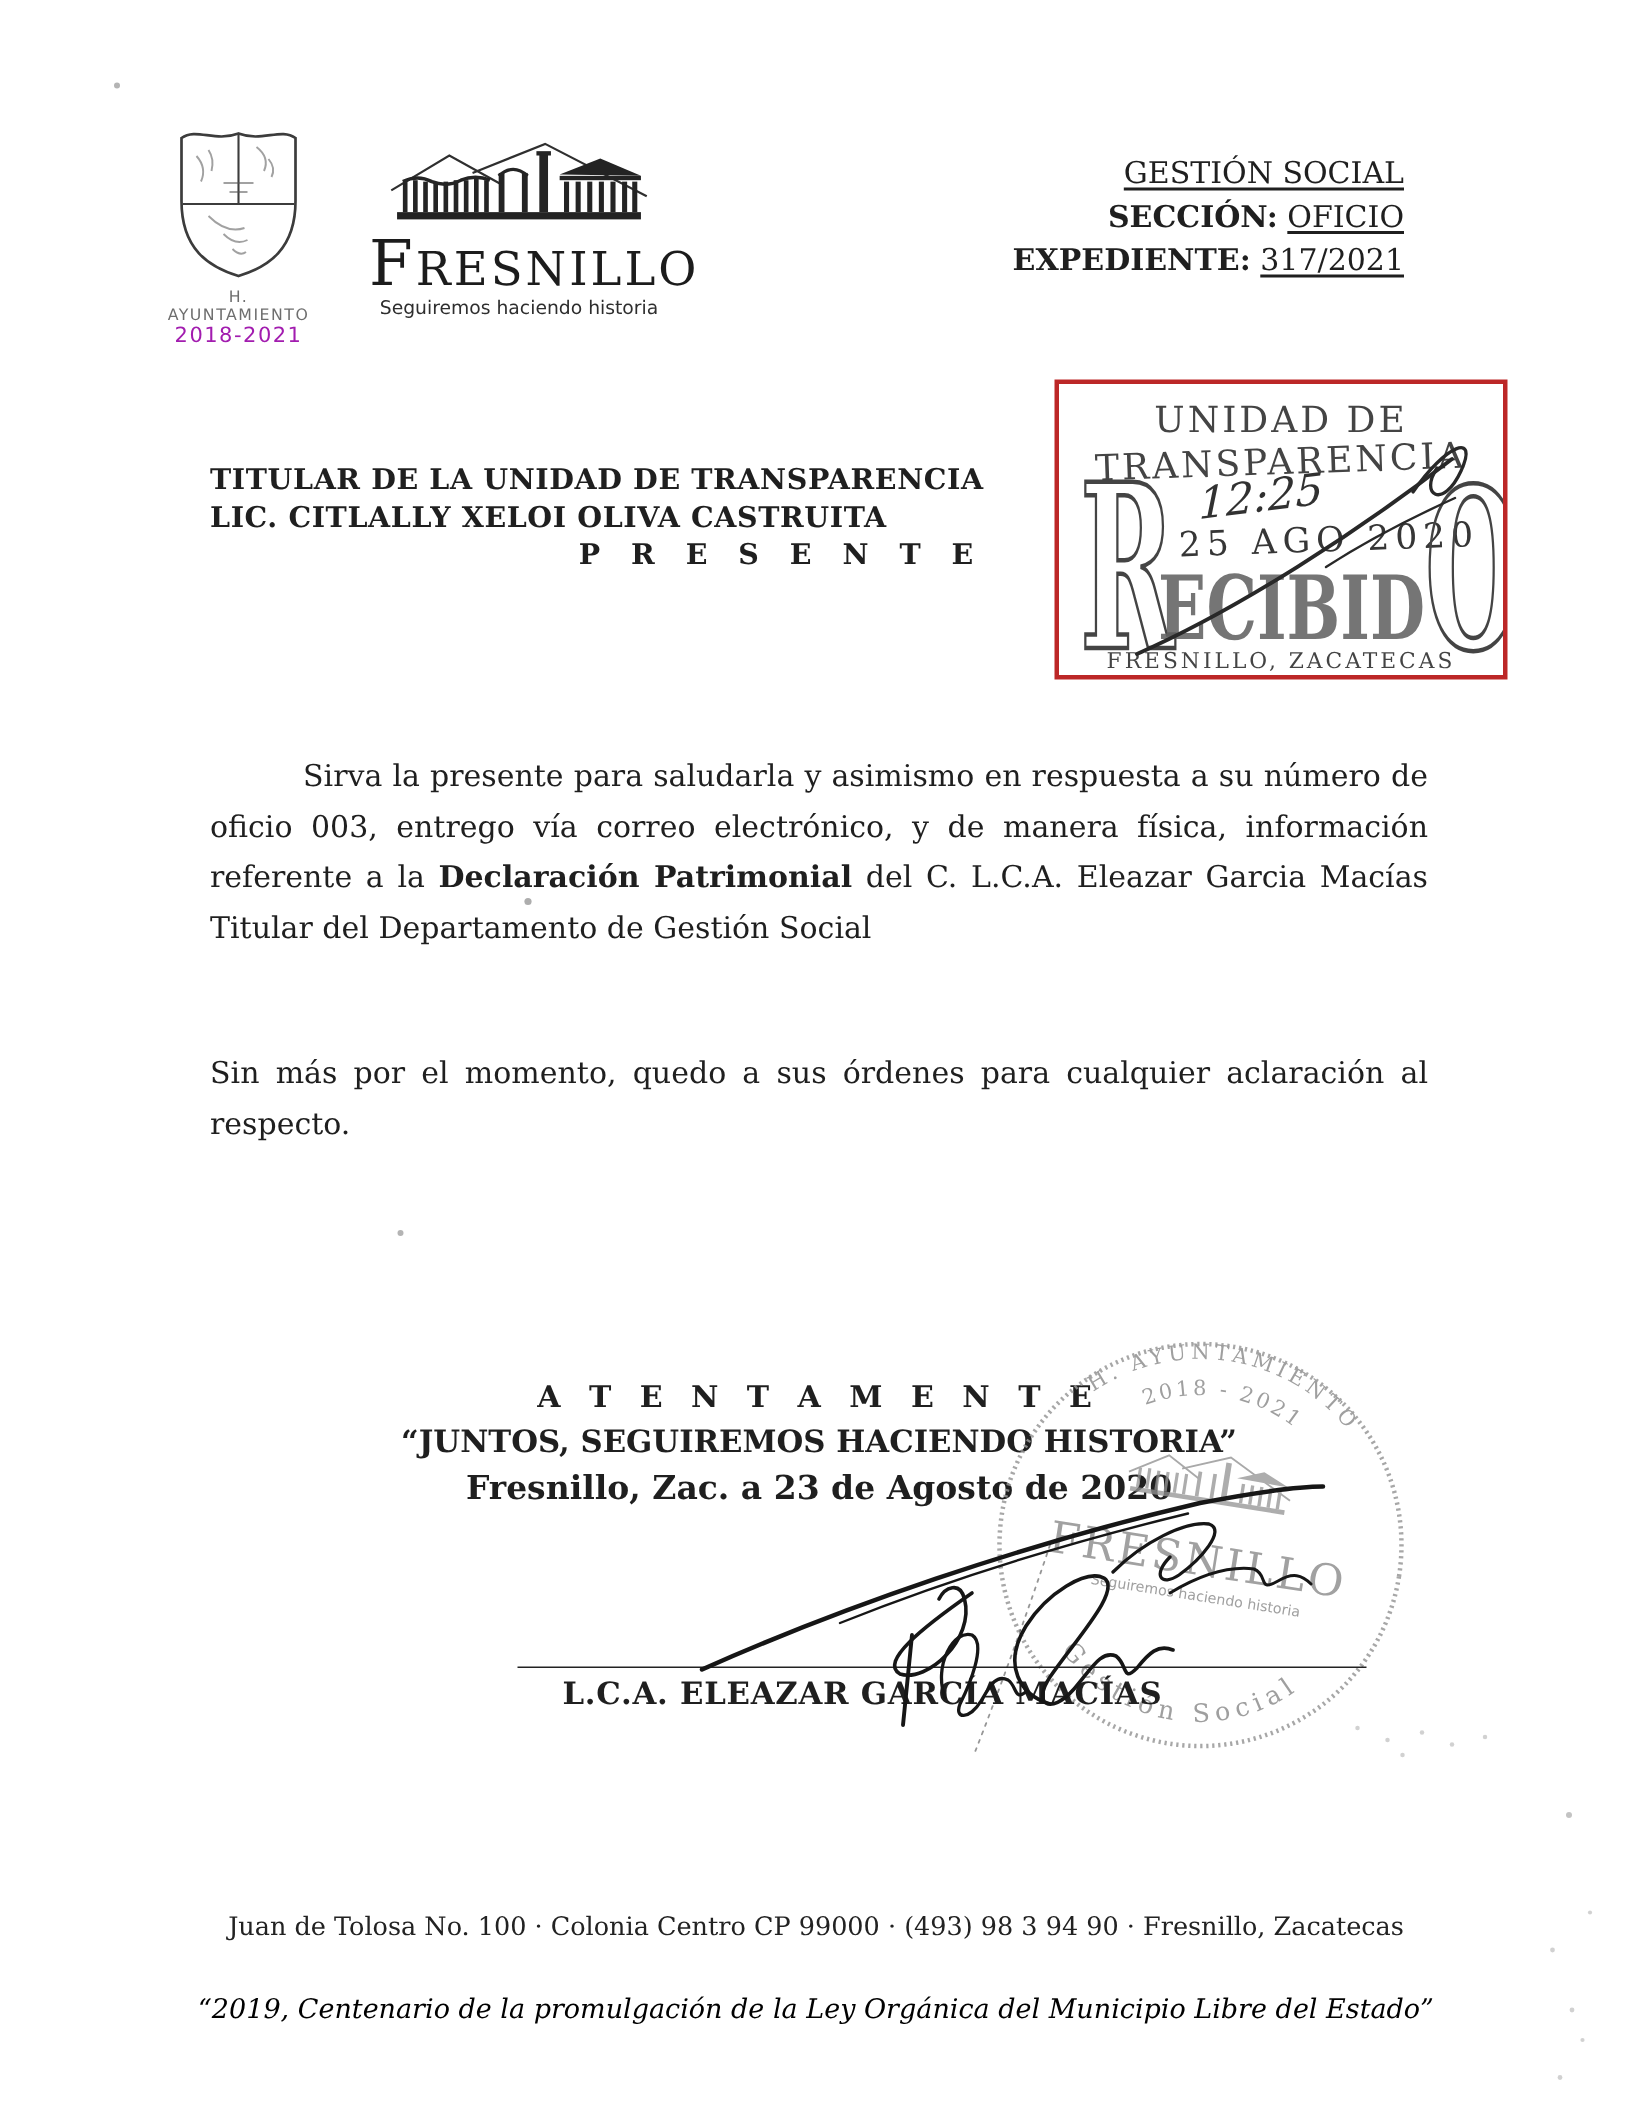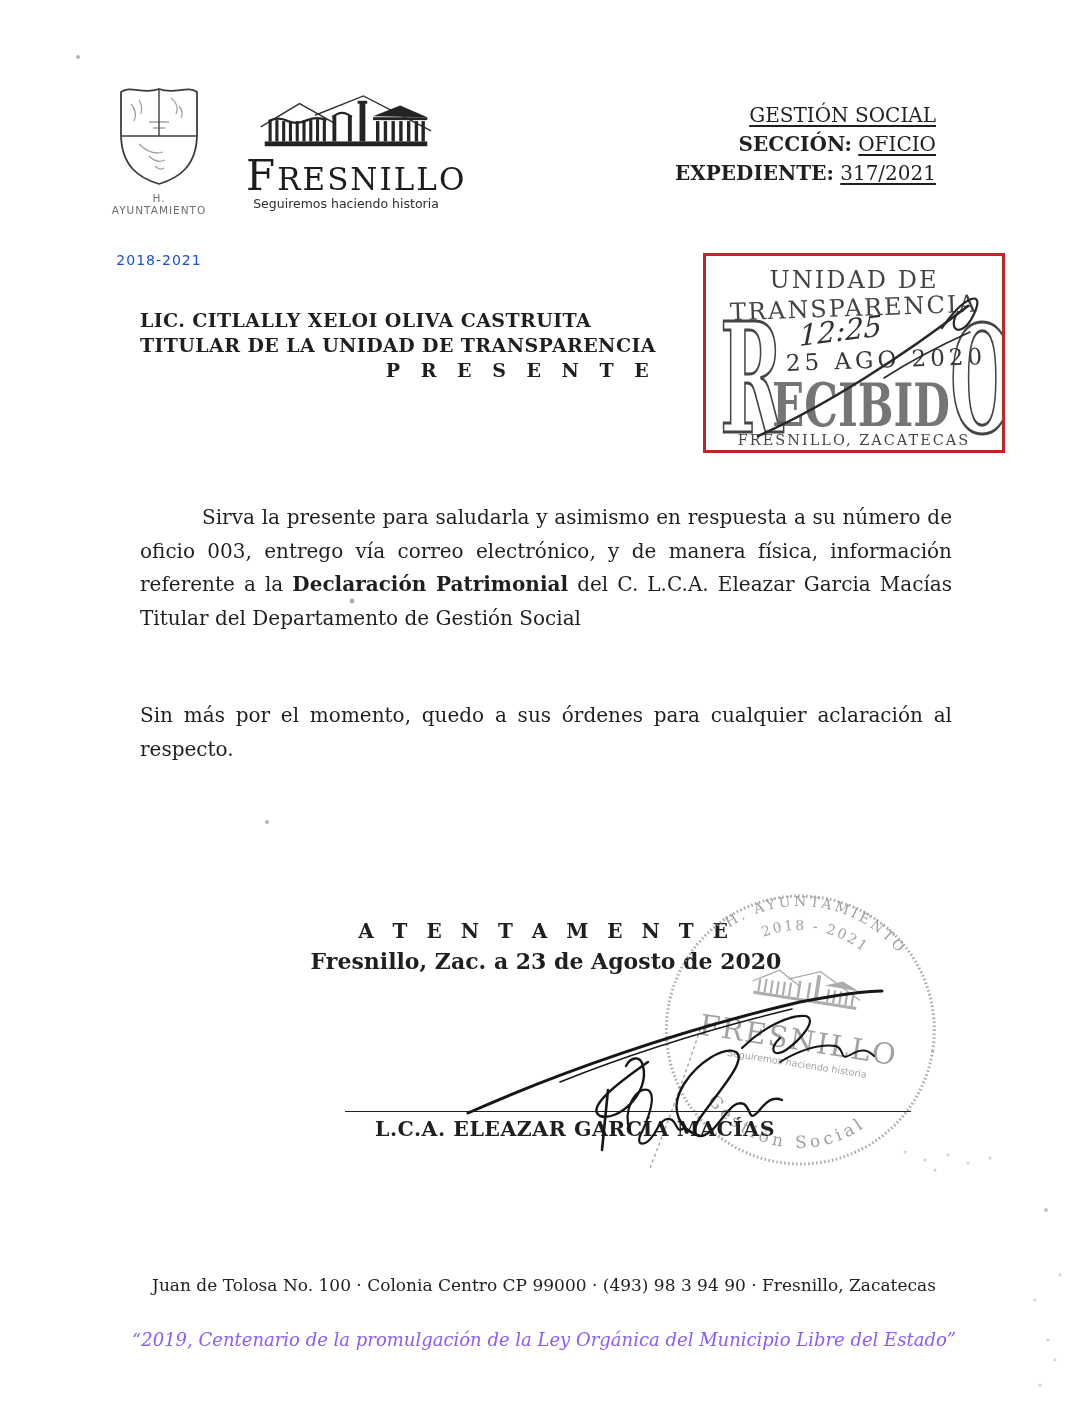--- a/index.html
+++ b/index.html
@@ -4,21 +4,21 @@
 <style>
   html,body { margin:0; padding:0; background:#e8e8e8; }
   .page {
     position:relative; width:1088px; height:1404px; margin:0 auto;
     background:#ffffff; overflow:hidden;
     font-family:"DejaVu Serif", serif; color:#1f1f1f;
   }
   
   .shield { position:absolute; left:104px; top:82px; width:110px; text-align:center; }
   .shield-cap { font-size:10.5px; color:#6e6e6e; letter-spacing:1px; margin-top:2px; font-family:"DejaVu Sans", sans-serif; }
-  .shield-years { font-size:14px; color:#1d4ed8; letter-spacing:1px; font-family:"DejaVu Sans", sans-serif;margin-top:36px; }
+  .shield-years { font-size:14px; color:#a21caf; letter-spacing:1px; font-family:"DejaVu Sans", sans-serif; }
   .flogo { position:absolute; left:246px; top:94px; width:200px; text-align:center; }
   .flogo .wordmark { display:block; font-size:31px; letter-spacing:2px; color:#1c1c1c; line-height:34px; margin-top:1px; }
   .flogo .wordmark::first-letter { font-size:42px; }
   .flogo .tagline { font-size:12.5px; color:#2e2e2e; font-family:"DejaVu Sans", sans-serif; margin-top:0px; }
   
   .meta { position:absolute; top:101px; right:152px; text-align:right; font-size:20px; line-height:29px; }
   .meta .lbl { font-weight:bold; }
   .meta .und { text-decoration:underline; text-underline-offset:3px; }
   
   .recipient { position:absolute; left:140px; top:308px; font-size:19px; font-weight:bold; line-height:25px; letter-spacing:0.4px; }
@@ -34,21 +34,21 @@
   .closing .salute { font-size:20px; letter-spacing:6px; line-height:30px; }
   .closing .slogan { font-size:20.5px; line-height:31px; }
   .closing .pdate { font-size:22px; line-height:31px; }
   
   .round-stamp { position:absolute; left:652px; top:884px; width:296px; height:296px; }
   .sig-overlay { position:absolute; left:0; top:0; width:1088px; height:1404px; pointer-events:none; }
   .sig-line { position:absolute; left:345px; top:1111px; width:566px; border-top:1.7px solid #222; }
   .signer { position:absolute; left:230px; top:1117px; width:690px; text-align:center; font-weight:bold; font-size:20.5px; letter-spacing:0.5px; }
   
   .addr { position:absolute; left:74px; top:1275px; width:940px; text-align:center; font-size:17px; color:#222; }
-  .motto { position:absolute; left:74px; top:1329px; width:940px; text-align:center; font-size:18px; font-style:italic; color:#8b5cf6; }
+  .motto { position:absolute; left:74px; top:1329px; width:940px; text-align:center; font-size:18px; font-style:italic; color:#000000; }
 </style>
 </head>
 <body>
 
 <div class="page">
 
   <div class="shield">
     <svg width="92" height="104" viewBox="0 0 92 104">
       <path d="M8,10 C18,3 30,13 46,7 C62,13 74,3 84,10 L84,52 C84,84 66,96 46,102 C26,96 8,84 8,52 Z" fill="none" stroke="#3c3c3c" stroke-width="1.8"></path>
       <path d="M46,8 V54" stroke="#3c3c3c" stroke-width="1.4" fill="none"></path>
@@ -101,22 +101,22 @@
     <div class="tagline">Seguiremos haciendo historia</div>
   </div>
 
   <div class="meta">
     <div><span class="und">GESTIÓN SOCIAL</span></div>
     <div><span class="lbl">SECCIÓN:</span> <span class="und">OFICIO</span></div>
     <div><span class="lbl">EXPEDIENTE:</span> <span class="und">317/2021</span></div>
   </div>
 
   <div class="recipient">
+    <div>TITULAR DE LA UNIDAD DE TRANSPARENCIA</div>
     <div>LIC. CITLALLY XELOI OLIVA CASTRUITA</div>
-    <div>TITULAR DE LA UNIDAD DE TRANSPARENCIA</div>
     <div class="presente">P R E S E N T E</div>
   </div>
 
   <div class="stamp-box">
     <svg width="296" height="194" viewBox="0 0 296 194" font-family="DejaVu Serif, serif">
       <text x="148" y="32" text-anchor="middle" font-size="24" letter-spacing="2" fill="#3a3a3a">UNIDAD DE</text>
       <text x="148" y="60" text-anchor="middle" font-size="24" letter-spacing="2" fill="#3a3a3a" transform="rotate(-2 148 56)">TRANSPARENCIA</text>
       <text font-size="29" font-style="italic" fill="#272727" transform="translate(93,90) rotate(-7) skewX(-8)">12:25</text>
       <text x="80" y="115" font-size="23" letter-spacing="4" fill="#2c2c2c" transform="rotate(-2 80 110)">25 AGO 2020</text>
       <g font-weight="bold">
@@ -131,20 +131,21 @@
         <path d="M178,122 C212,100 242,86 264,76" stroke-width="1.6"></path>
       </g>
     </svg>
   </div>
 
   <p class="para p1"><span>Sirva la presente para saludarla y asimismo en respuesta a su número de oficio 003, entrego vía correo electrónico, y de manera física, información referente a la </span><b>Declaración Patrimonial</b><span> del C. L.C.A. Eleazar Garcia Macías Titular del Departamento de Gestión Social</span></p>
   <p class="para p2">Sin más por el momento, quedo a sus órdenes para cualquier aclaración al respecto.</p>
 
   <div class="closing">
     <div class="salute">A T E N T A M E N T E</div>
+    <div class="slogan">“JUNTOS, SEGUIREMOS HACIENDO HISTORIA”</div>
     <div class="pdate">Fresnillo, Zac. a 23 de Agosto de 2020</div>
   </div>
 
   <svg class="round-stamp" viewBox="0 0 296 296" font-family="DejaVu Serif, serif">
     <defs>
       <path id="arcTop" d="M 22 148 A 126 126 0 0 1 274 148"></path>
       <path id="arcYears" d="M 46 148 A 102 102 0 0 1 250 148"></path>
       <path id="arcBottom" d="M 36 152 A 112 112 0 0 0 260 152"></path>
     </defs>
     <g transform="rotate(9 148 148)" opacity="0.85">

